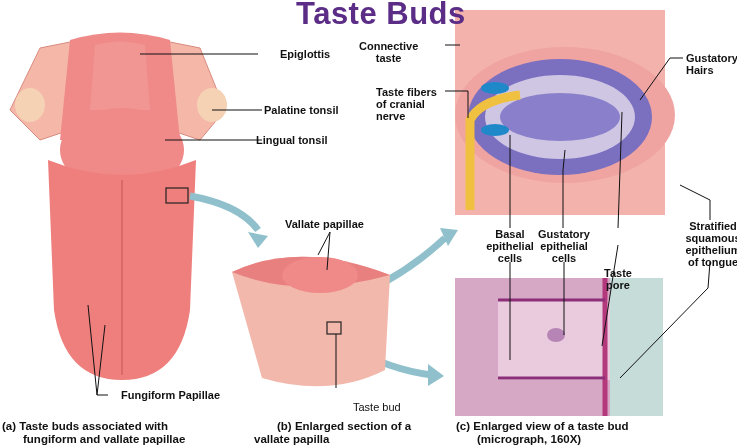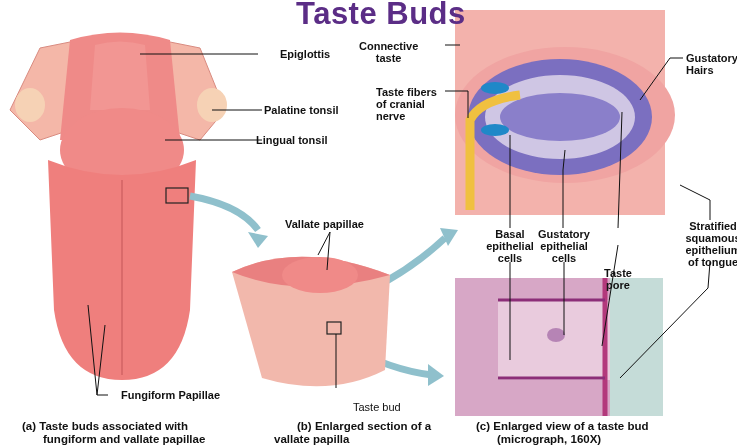--- a/index.html
+++ b/index.html
@@ -1,21 +1,21 @@
 <!DOCTYPE html>
 <html><head>
 <meta charset="utf-8">
 <style>
   html,body{margin:0;padding:0;background:#fff;}
   body{width:737px;height:446px;position:relative;overflow:hidden;font-family:"Liberation Sans",sans-serif;}
   .abs{position:absolute;}
   .title{left:296px;top:-4px;font-size:31px;font-weight:bold;color:#5b2d86;letter-spacing:0.5px;}
   .lbl{font-size:11px;font-weight:bold;color:#111;line-height:12px;white-space:nowrap;}
   .lbl.c{text-align:center;}
-  .cap{font-size:11.5px;font-weight:bold;color:#111;line-height:12px;white-space:nowrap;margin-left:20px;}
+  .cap{font-size:11.5px;font-weight:bold;color:#111;line-height:12px;white-space:nowrap;}
   svg{position:absolute;left:0;top:0;}
 </style>
 </head>
 <body>
 
 <svg width="737" height="446">
 
   <g>
 
     <path d="M10,110 L40,48 L80,40 L90,70 L70,130 L40,140 Z" fill="#f4b7a8" stroke="#d98b80"></path>

